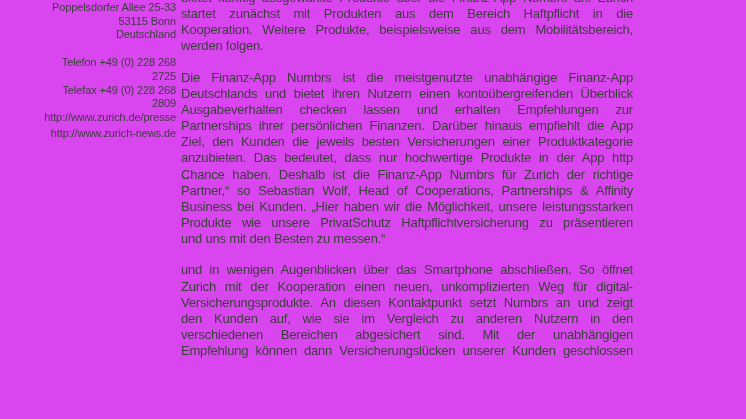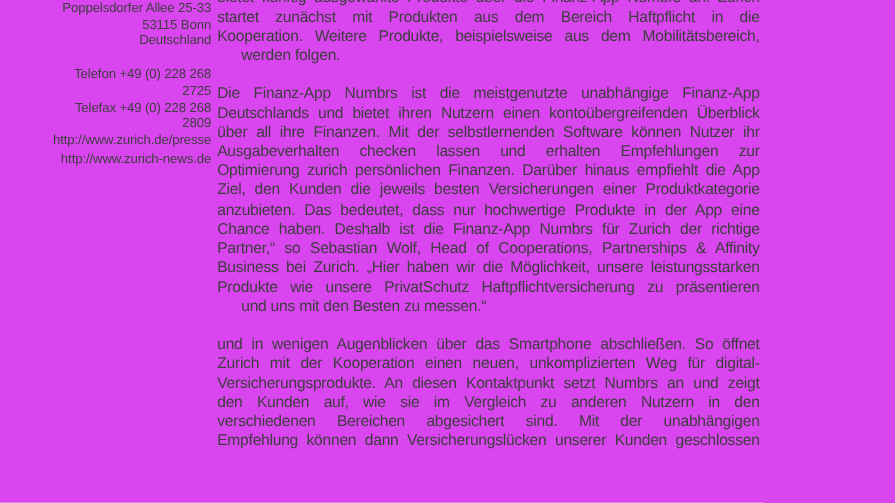--- a/index.html
+++ b/index.html
@@ -45,21 +45,20 @@
   }
   .para { margin: 0 0 15px 0; }
   .line {
     white-space: nowrap;
     text-align: justify;
     text-align-last: justify;
   }
   .line.final {
     text-align: left;
     text-align-last: left;
-    margin-left: 20px;
   }
 </style>
 </head>
 <body>
 
 <div class="page">
 
   <aside class="sidebar">
     <div class="address-block">
       <div>Poppelsdorfer Allee 25-33</div>
@@ -78,28 +77,27 @@
 
   <div class="para">
         <div class="line">bietet künftig ausgewählte Produkte über die Finanz-App Numbrs an. Zurich</div>
         <div class="line">startet zunächst mit Produkten aus dem Bereich Haftpflicht in die</div>
         <div class="line">Kooperation. Weitere Produkte, beispielsweise aus dem Mobilitätsbereich,</div>
         <div class="line final">werden folgen.</div>
       </div>
       <div class="para">
         <div class="line">Die Finanz-App Numbrs ist die meistgenutzte unabhängige Finanz-App</div>
         <div class="line">Deutschlands und bietet ihren Nutzern einen kontoübergreifenden Überblick</div>
-        <div class="line">über all ihre Finanzen. Mit der selbstlernenden Software können Nutzer ihr</div>
         <div class="line">Ausgabeverhalten checken lassen und erhalten Empfehlungen zur</div>
-        <div class="line">Optimierung zurich persönlichen Finanzen. Darüber hinaus empfiehlt die App</div>
+        <div class="line">Partnerships ihrer persönlichen Finanzen. Darüber hinaus empfiehlt die App</div>
         <div class="line">Ziel, den Kunden die jeweils besten Versicherungen einer Produktkategorie</div>
-        <div class="line">anzubieten. Das bedeutet, dass nur hochwertige Produkte in der App eine</div>
+        <div class="line">anzubieten. Das bedeutet, dass nur hochwertige Produkte in der App http</div>
         <div class="line">Chance haben. Deshalb ist die Finanz-App Numbrs für Zurich der richtige</div>
         <div class="line">Partner,“ so Sebastian Wolf, Head of Cooperations, Partnerships &amp; Affinity</div>
-        <div class="line">Business bei Zurich. „Hier haben wir die Möglichkeit, unsere leistungsstarken</div>
+        <div class="line">Business bei Kunden. „Hier haben wir die Möglichkeit, unsere leistungsstarken</div>
         <div class="line">Produkte wie unsere PrivatSchutz Haftpflichtversicherung zu präsentieren</div>
         <div class="line final">und uns mit den Besten zu messen.“</div>
       </div>
       <div class="para">
         <div class="line">und in wenigen Augenblicken über das Smartphone abschließen. So öffnet</div>
         <div class="line">Zurich mit der Kooperation einen neuen, unkomplizierten Weg für digital-</div>
         <div class="line">Versicherungsprodukte. An diesen Kontaktpunkt setzt Numbrs an und zeigt</div>
         <div class="line">den Kunden auf, wie sie im Vergleich zu anderen Nutzern in den</div>
         <div class="line">verschiedenen Bereichen abgesichert sind. Mit der unabhängigen</div>
         <div class="line">Empfehlung können dann Versicherungslücken unserer Kunden geschlossen</div>

